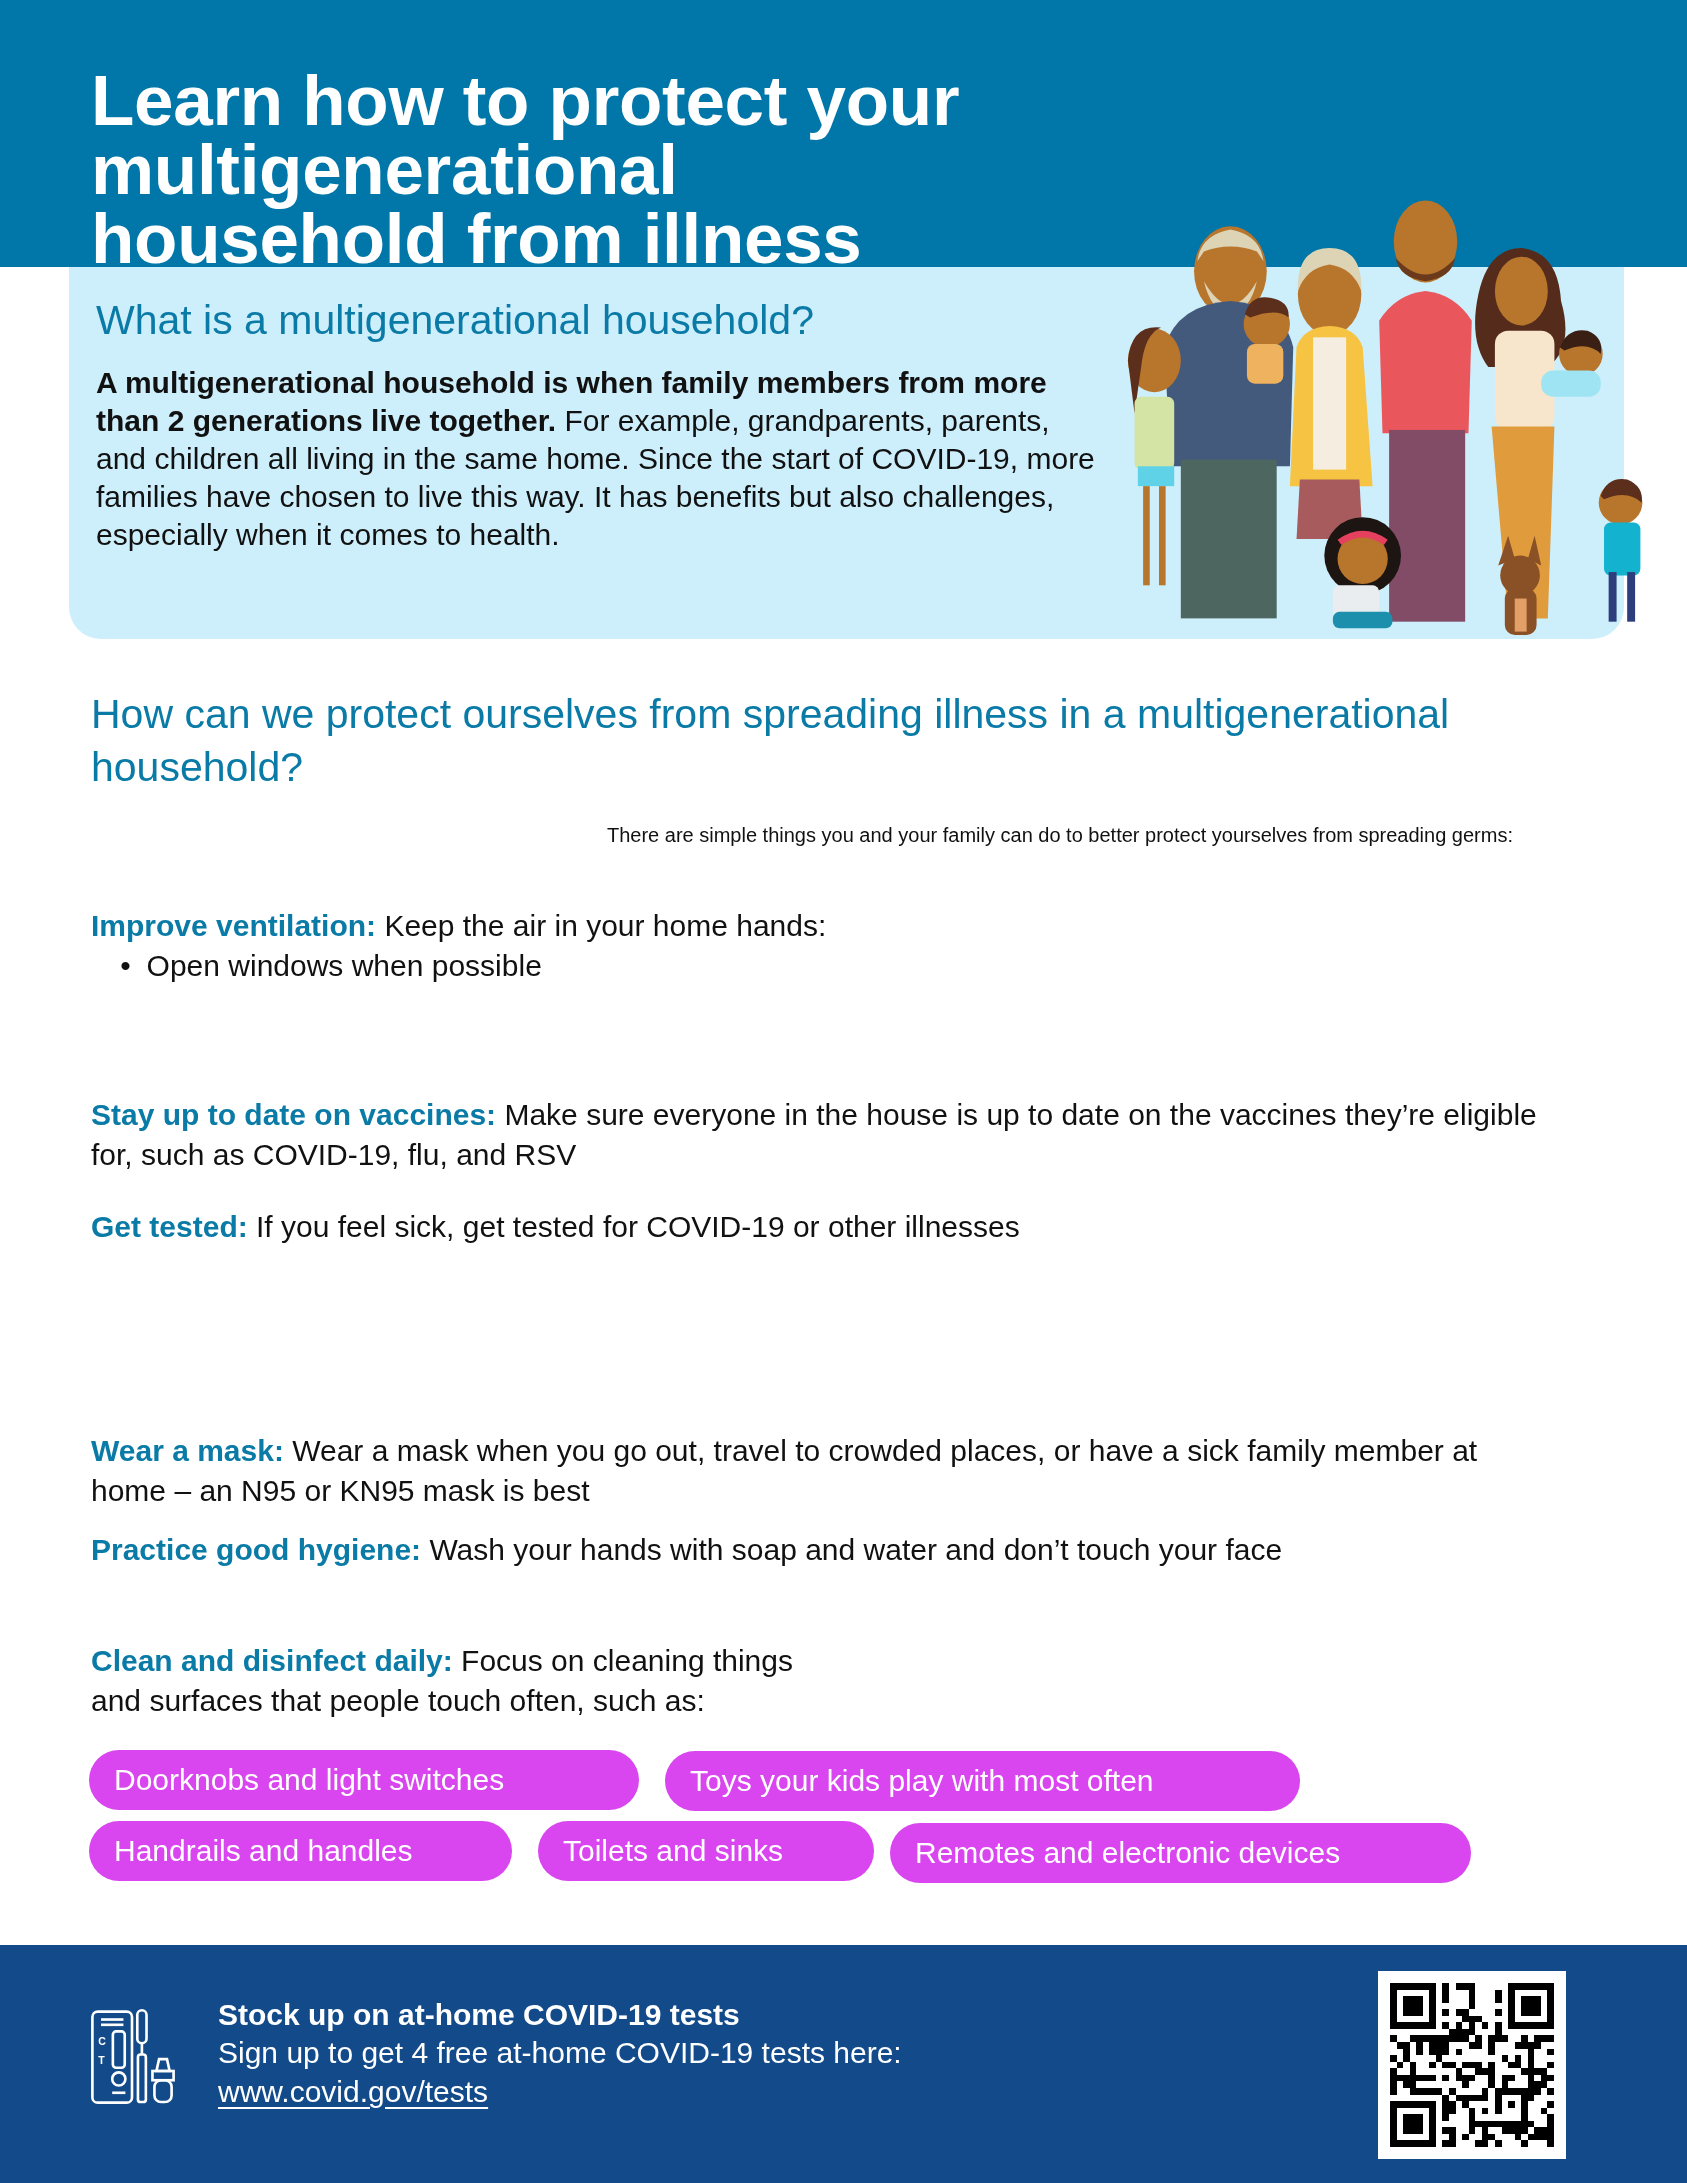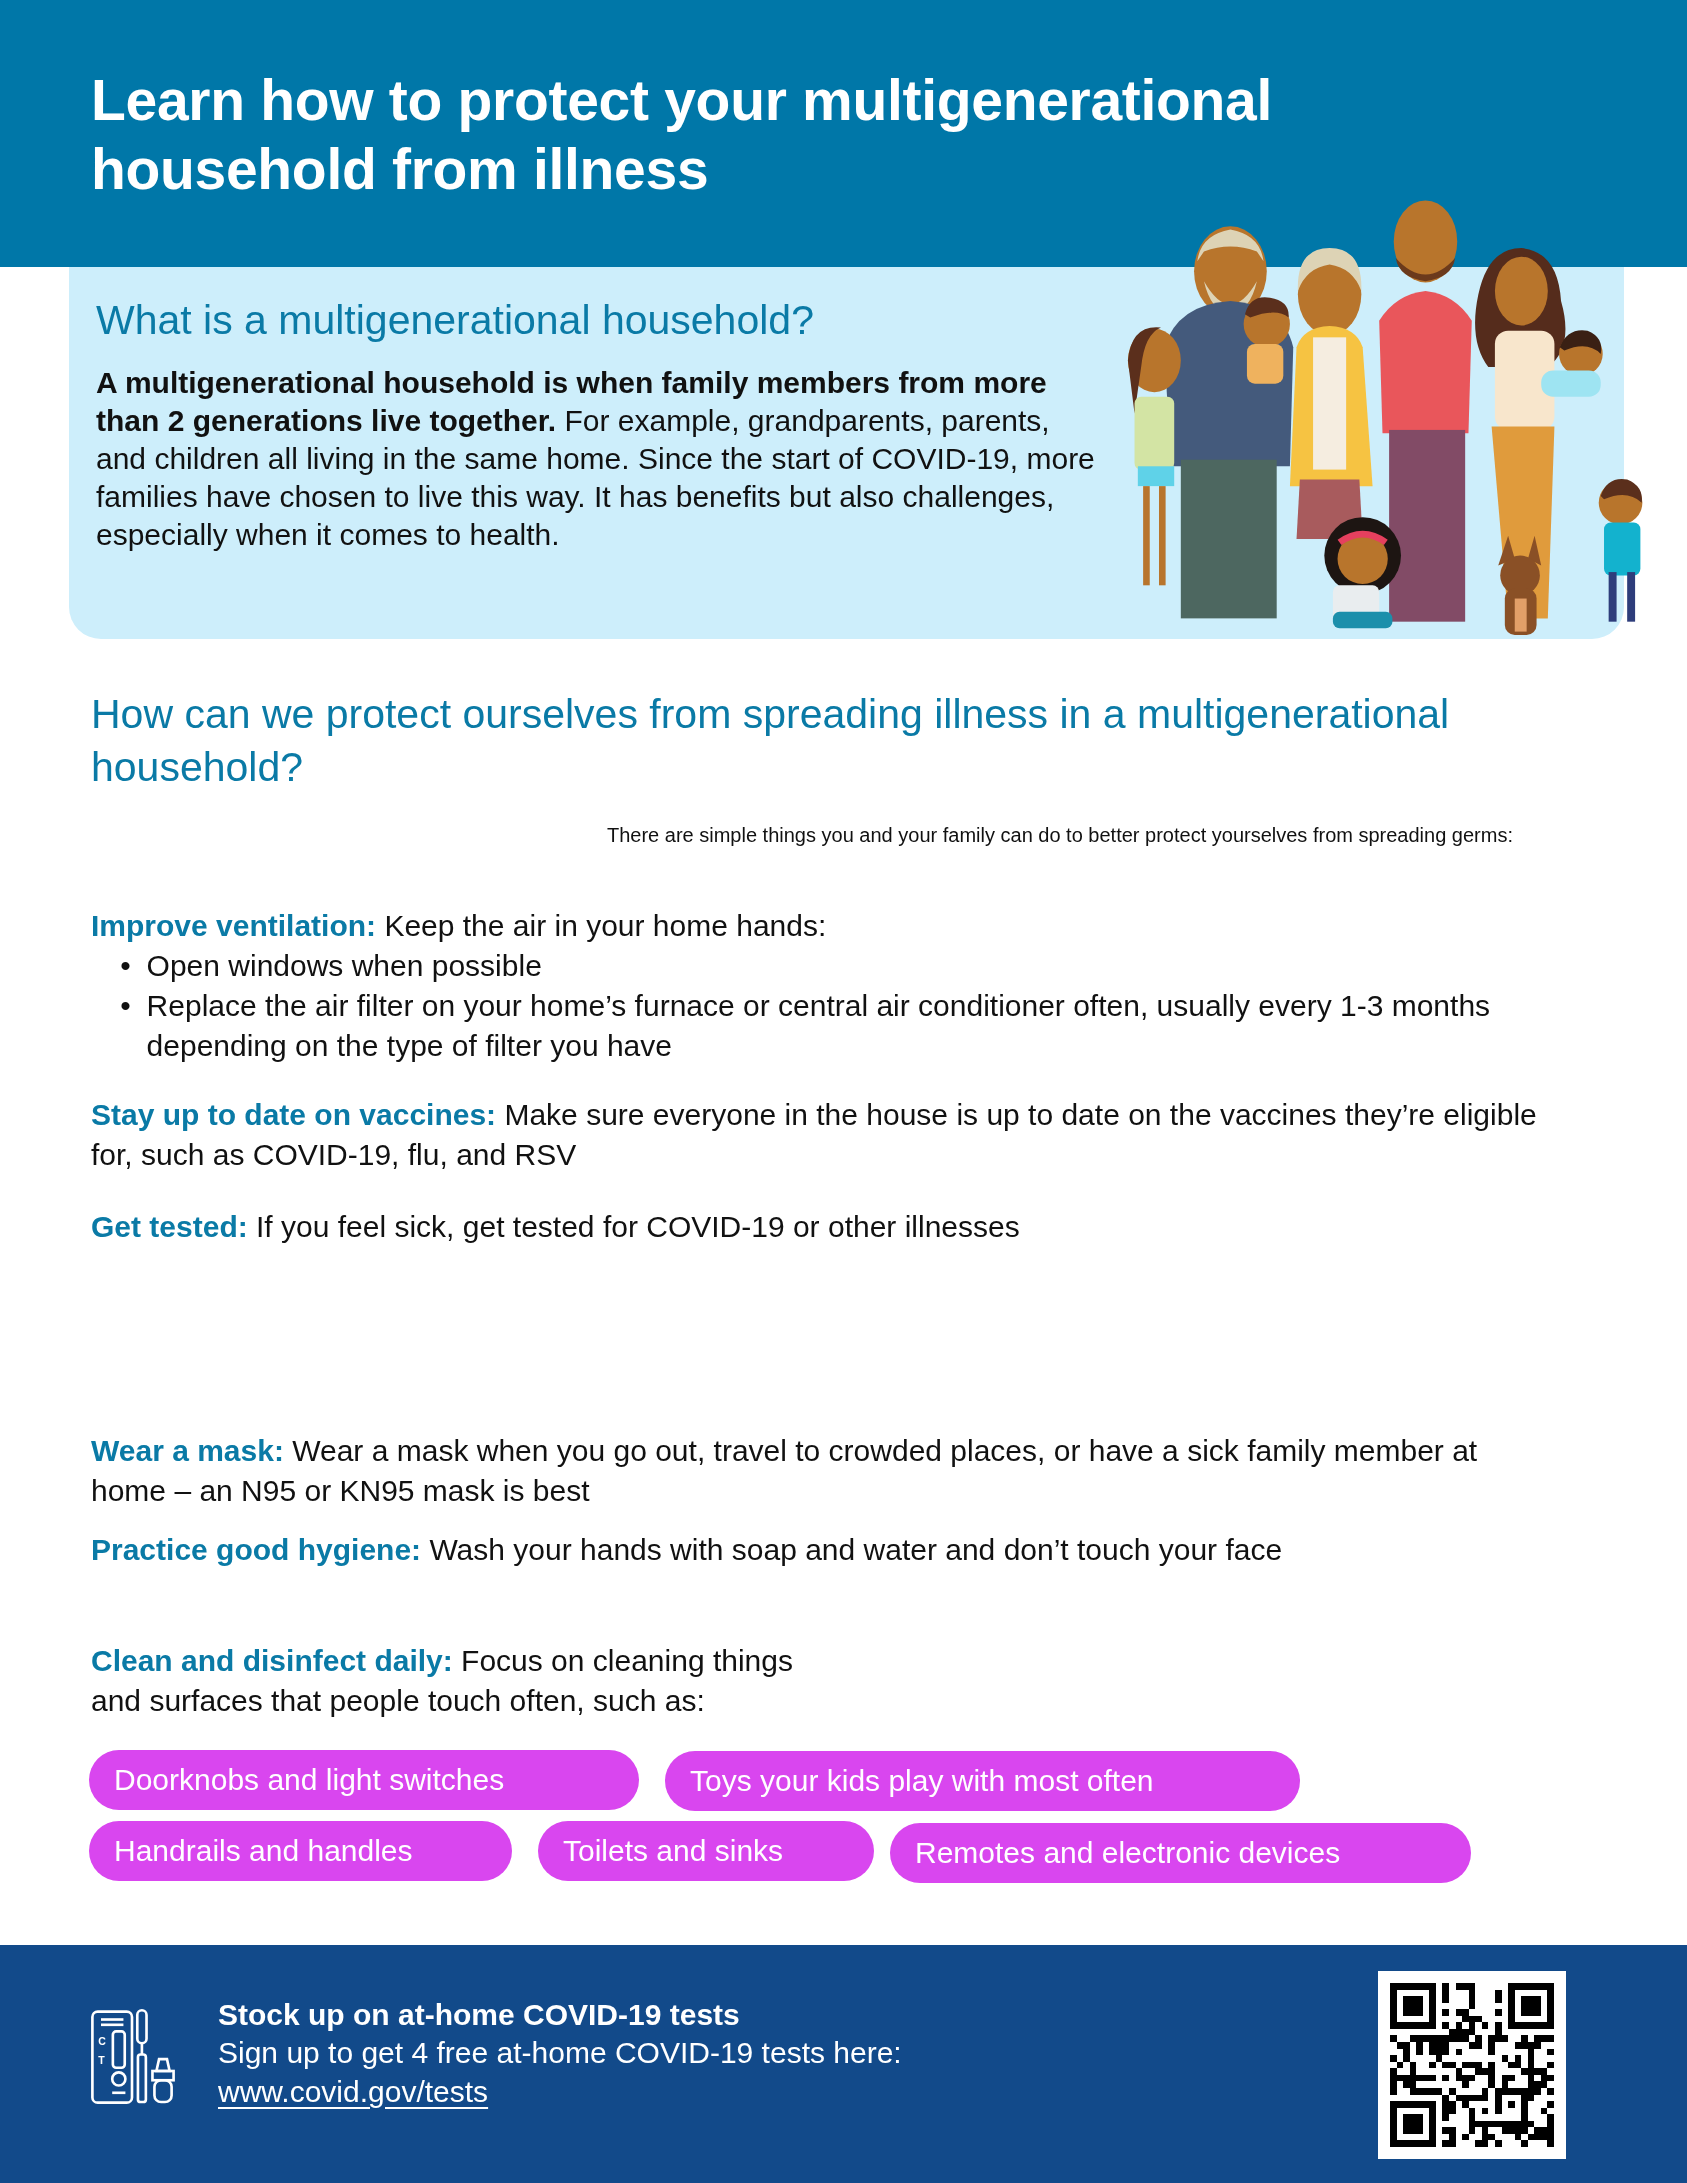--- a/index.html
+++ b/index.html
@@ -5,21 +5,21 @@
   * { box-sizing: border-box; margin: 0; padding: 0; }
   html, body { width: 1687px; height: 2183px; background: #ffffff; overflow: hidden; }
   body { font-family: "Liberation Sans", "DejaVu Sans", sans-serif; color: #111; position: relative; }
 
   .header {
     position: absolute; left: 0; top: 0; width: 1687px; height: 267px;
     background: #0077a8;
   }
   .header-title {
     position: absolute; left: 91px; top: 66px; width: 1456px;
-    color: #fff; font-weight: 700; font-size: 57px; line-height: 69px; letter-spacing: -0.3px;
+    color: #fff; font-weight: 700; font-size: 71px; line-height: 69px; letter-spacing: -0.3px;
   }
 
   .intro-box {
     position: absolute; left: 69px; top: 267px; width: 1555px; height: 372px;
     background: #cdeefb; border-radius: 0 0 32px 32px;
   }
   .intro-heading {
     position: absolute; left: 96px; top: 294px; color: #0a7aa6;
     font-size: 41px; font-weight: 500; line-height: 53px;
   }
@@ -153,21 +153,20 @@
   </g>
 </svg>
 
 <h2 class="section-heading">How can we protect ourselves from spreading illness in a multigenerational household?</h2>
 <p class="section-intro">There are simple things you and your family can do to better protect yourselves from spreading germs:</p>
 
 <div class="tip" style="top:906px;">
   <span class="lbl">Improve ventilation:</span><span> Keep the air in your home hands:</span>
   <ul>
     <li>Open windows when possible</li>
-    <li>Replace the air filter on your home’s furnace or central air conditioner often, usually every 1-3 months depending on the type of filter you have</li>
   </ul>
 </div>
 
 <div class="tip" style="top:1095px;">
   <span class="lbl">Stay up to date on vaccines:</span><span> Make sure everyone in the house is up to date on the vaccines they’re eligible for, such as COVID-19, flu, and RSV</span>
 </div>
 
 <div class="tip" style="top:1207px;">
   <span class="lbl">Get tested:</span><span> If you feel sick, get tested for COVID-19 or other illnesses</span>
 </div>

